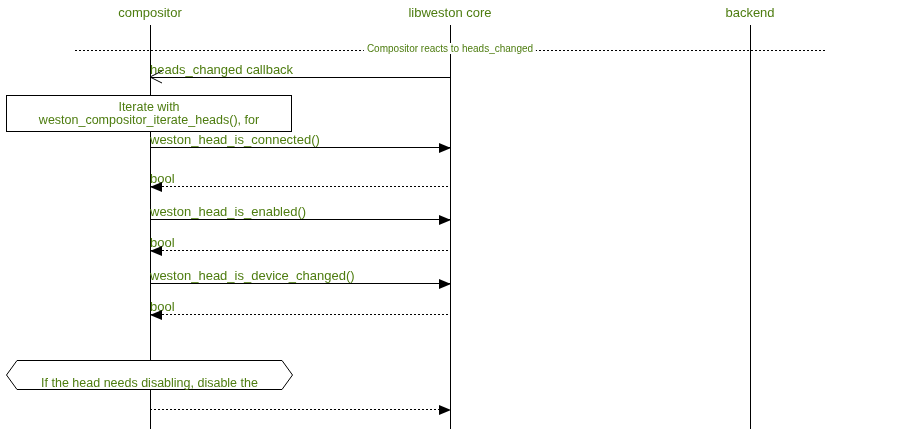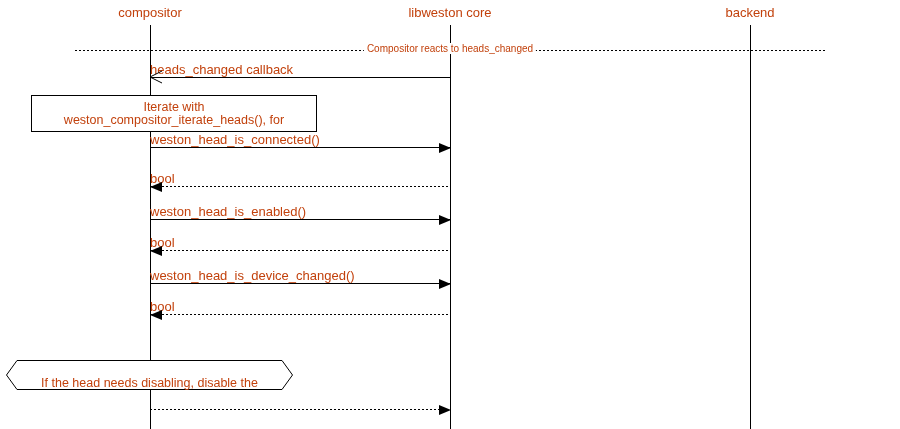--- a/index.html
+++ b/index.html
@@ -1,21 +1,21 @@
 <!DOCTYPE html>
 <html><head>
 <meta charset="utf-8">
 <style>
   html, body { margin: 0; padding: 0; background: #ffffff; }
   .canvas {
     position: relative;
     width: 900px;
     height: 429px;
     background: #ffffff;
-    color: #c2410c;
+    color: #4d7c0f;
     font-family: "Liberation Sans", "DejaVu Sans", sans-serif;
     overflow: hidden;
   }
 
   
   .lifeline {
     position: absolute;
     top: 25px;
     height: 404px;
     width: 1px;
@@ -112,21 +112,20 @@
     height: 35px;
     border: 1px solid #000;
     background: #fff;
     z-index: 4;
     display: flex;
     flex-direction: column;
     justify-content: center;
     text-align: center;
     font-size: 12.5px;
     line-height: 12.2px;
-    margin-left: 25px;
   }
 
   
   .hexnote {
     position: absolute;
     left: 6px;
     width: 287px;
     z-index: 4;
   }
   .hexnote svg { position: absolute; left: 0; top: 0; }

